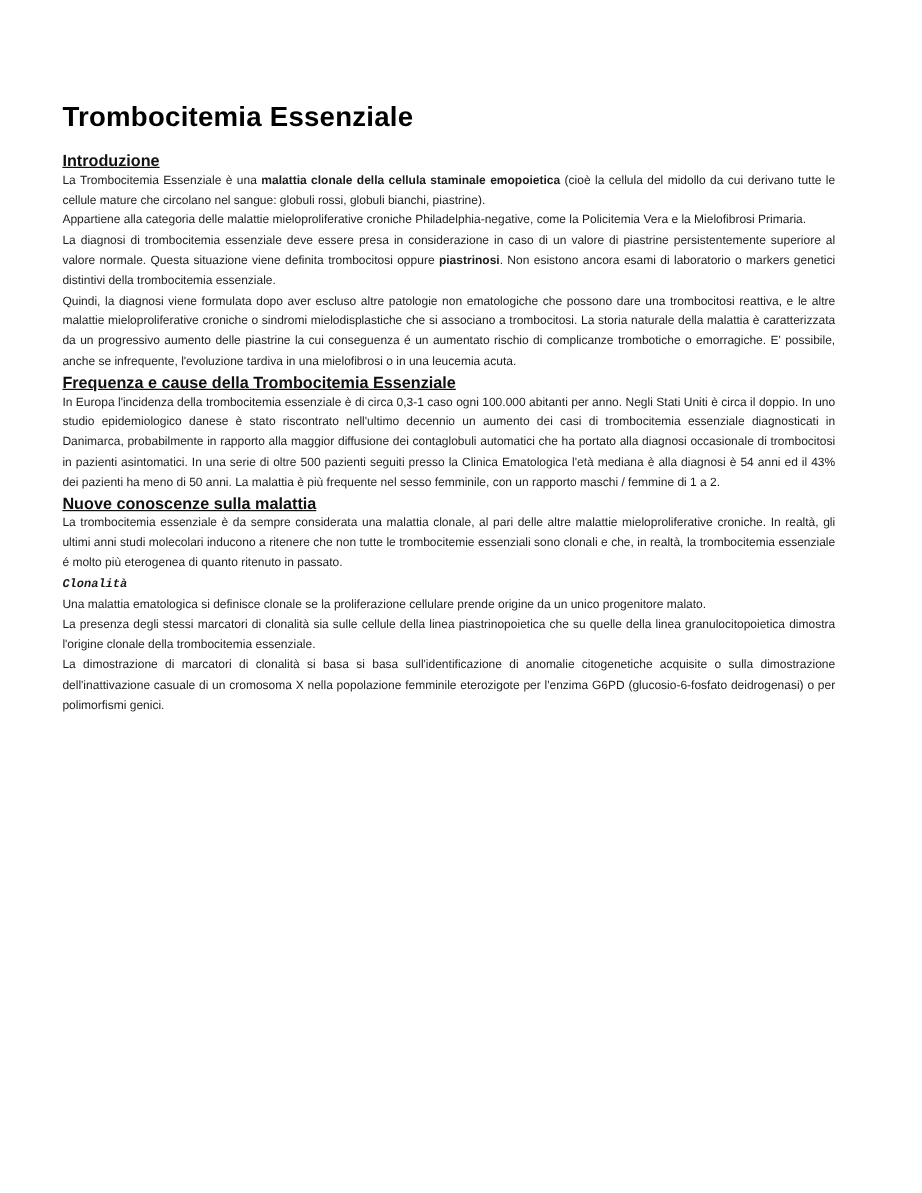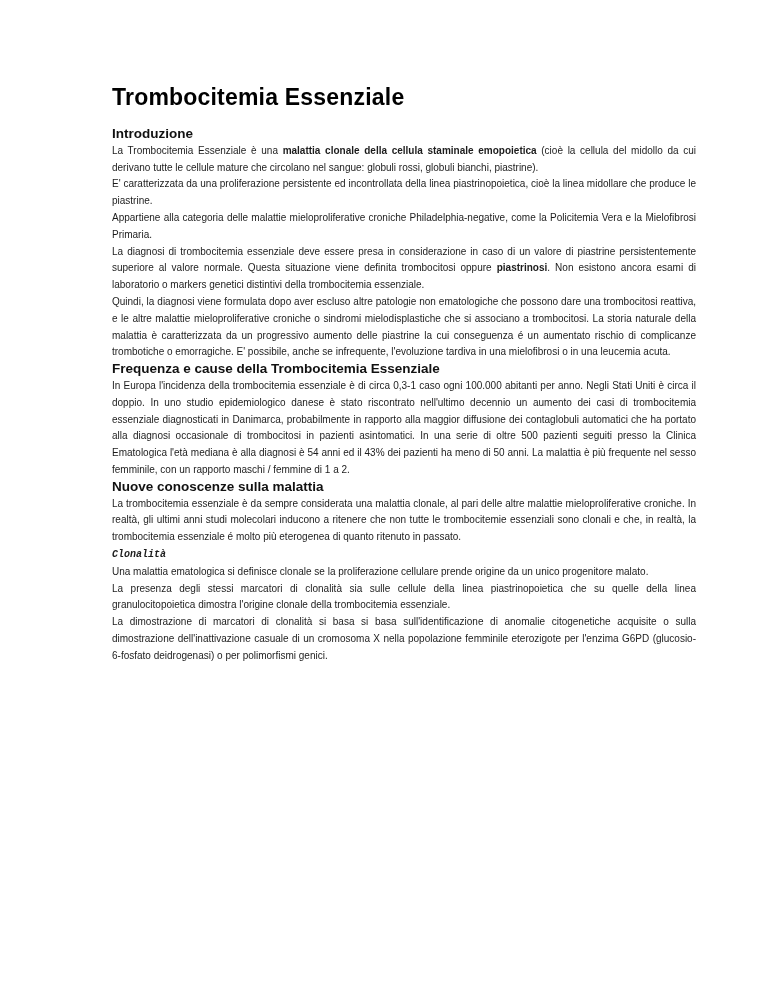--- a/index.html
+++ b/index.html
@@ -7,38 +7,39 @@
     position: relative;
     width: 768px;
     height: 994px;
     background: #ffffff;
     overflow: hidden;
     font-family: "Liberation Sans", "DejaVu Sans", sans-serif;
     color: #1c1c1c;
     box-sizing: border-box;
   }
   .content {
-    padding: 84px 72px 0 112px;
+    padding: 84px 72px 0 52px;
   }
   .doc-title {
     font-size: 23px;
     line-height: 27px;
     font-weight: 700;
     color: #000000;
     margin: 0 0 15px 0;
     letter-spacing: 0.2px;
   }
   .section { margin: 0; }
   .section + .section { }
   .section-heading {
     font-size: 13.5px;
     line-height: 16.8px;
     font-weight: 700;
     color: #111111;
     margin: 0;
+    text-decoration: underline;
   }
   .para {
     font-size: 10px;
     line-height: 16.8px;
     margin: 0;
     text-align: justify;
     text-justify: inter-word;
     color: #1c1c1c;
   }
   .run-b { font-weight: 700; }
@@ -47,21 +48,20 @@
 </head>
 <body>
 
 <div class="page">
   <div class="content">
     <h1 class="doc-title">Trombocitemia Essenziale</h1>
     <div id="doc-body">
         <div class="section">
           <div class="section-heading">Introduzione</div>
           <p class="para"><span>La Trombocitemia Essenziale è una </span><span class="run-b">malattia clonale della cellula staminale emopoietica</span><span> (cioè la cellula del midollo da cui derivano tutte le cellule mature che circolano nel sangue: globuli rossi, globuli bianchi, piastrine).</span></p>
-          <p class="para"><span>E' caratterizzata da una proliferazione persistente ed incontrollata della linea piastrinopoietica, cioè la linea midollare che produce le piastrine.</span></p>
           <p class="para"><span>Appartiene alla categoria delle malattie mieloproliferative croniche Philadelphia-negative, come la Policitemia Vera e la Mielofibrosi Primaria.</span></p>
           <p class="para"><span>La diagnosi di trombocitemia essenziale deve essere presa in considerazione in caso di un valore di piastrine persistentemente superiore al valore normale. Questa situazione viene definita trombocitosi oppure </span><span class="run-b">piastrinosi</span><span>. Non esistono ancora esami di laboratorio o markers genetici distintivi della trombocitemia essenziale.</span></p>
           <p class="para"><span>Quindi, la diagnosi viene formulata dopo aver escluso altre patologie non ematologiche che possono dare una trombocitosi reattiva, e le altre malattie mieloproliferative croniche o sindromi mielodisplastiche che si associano a trombocitosi. La storia naturale della malattia è caratterizzata da un progressivo aumento delle piastrine la cui conseguenza é un aumentato rischio di complicanze trombotiche o emorragiche. E' possibile, anche se infrequente, l'evoluzione tardiva in una mielofibrosi o in una leucemia acuta.</span></p>
         </div>
         <div class="section">
           <div class="section-heading">Frequenza e cause della Trombocitemia Essenziale</div>
           <p class="para"><span>In Europa l'incidenza della trombocitemia essenziale è di circa 0,3-1 caso ogni 100.000 abitanti per anno. Negli Stati Uniti è circa il doppio. In uno studio epidemiologico danese è stato riscontrato nell'ultimo decennio un aumento dei casi di trombocitemia essenziale diagnosticati in Danimarca, probabilmente in rapporto alla maggior diffusione dei contaglobuli automatici che ha portato alla diagnosi occasionale di trombocitosi in pazienti asintomatici. In una serie di oltre 500 pazienti seguiti presso la Clinica Ematologica l'età mediana è alla diagnosi è 54 anni ed il 43% dei pazienti ha meno di 50 anni. La malattia è più frequente nel sesso femminile, con un rapporto maschi / femmine di 1 a 2.</span></p>
         </div>
         <div class="section">
           <div class="section-heading">Nuove conoscenze sulla malattia</div>

